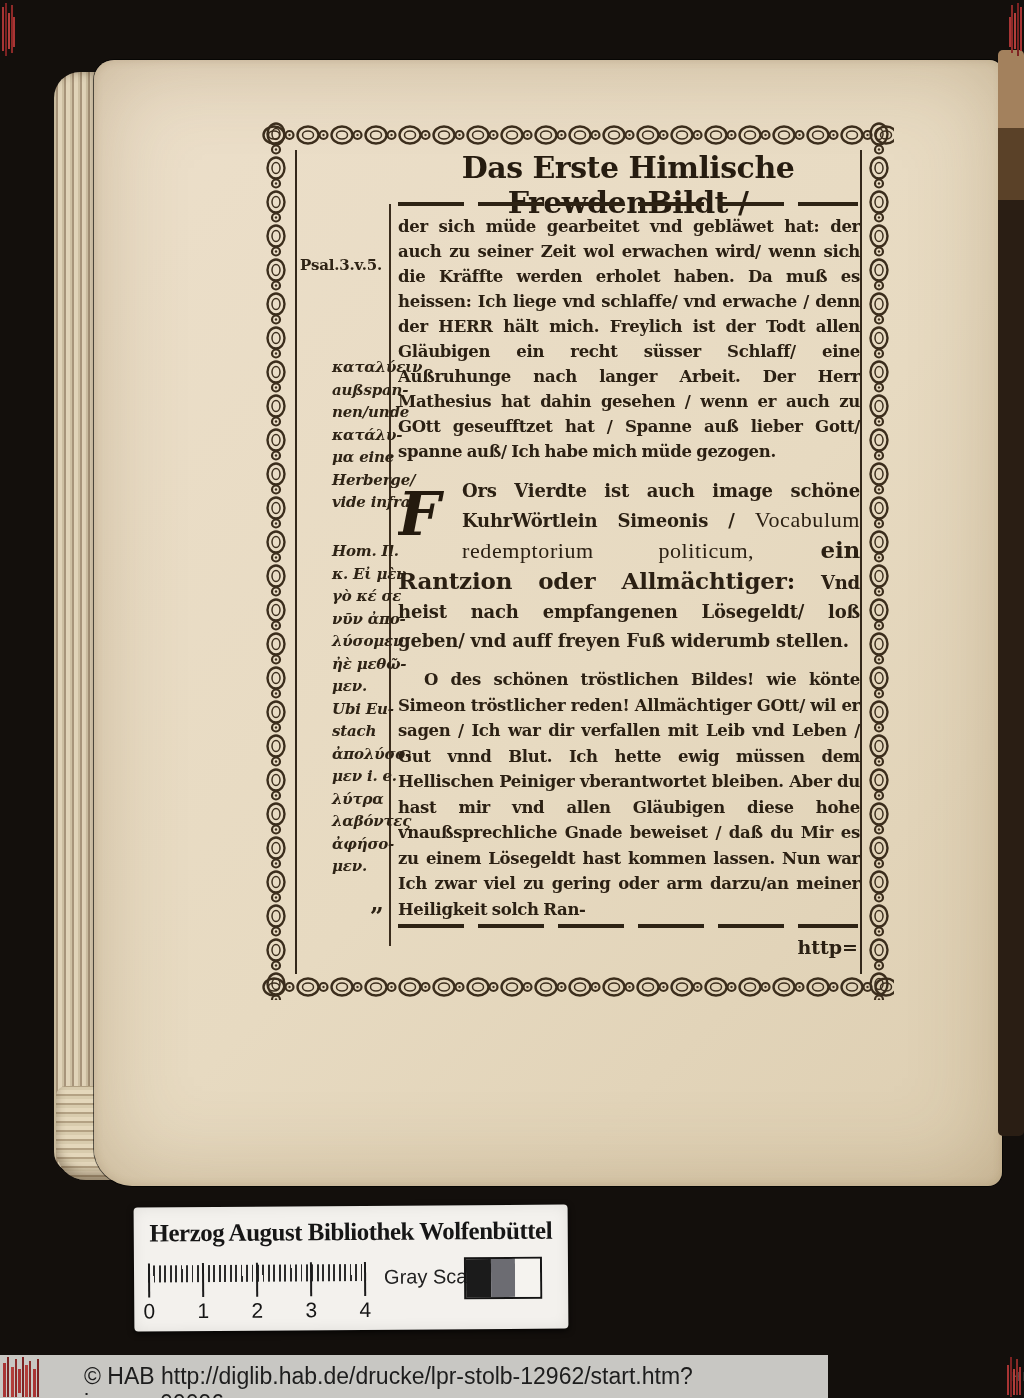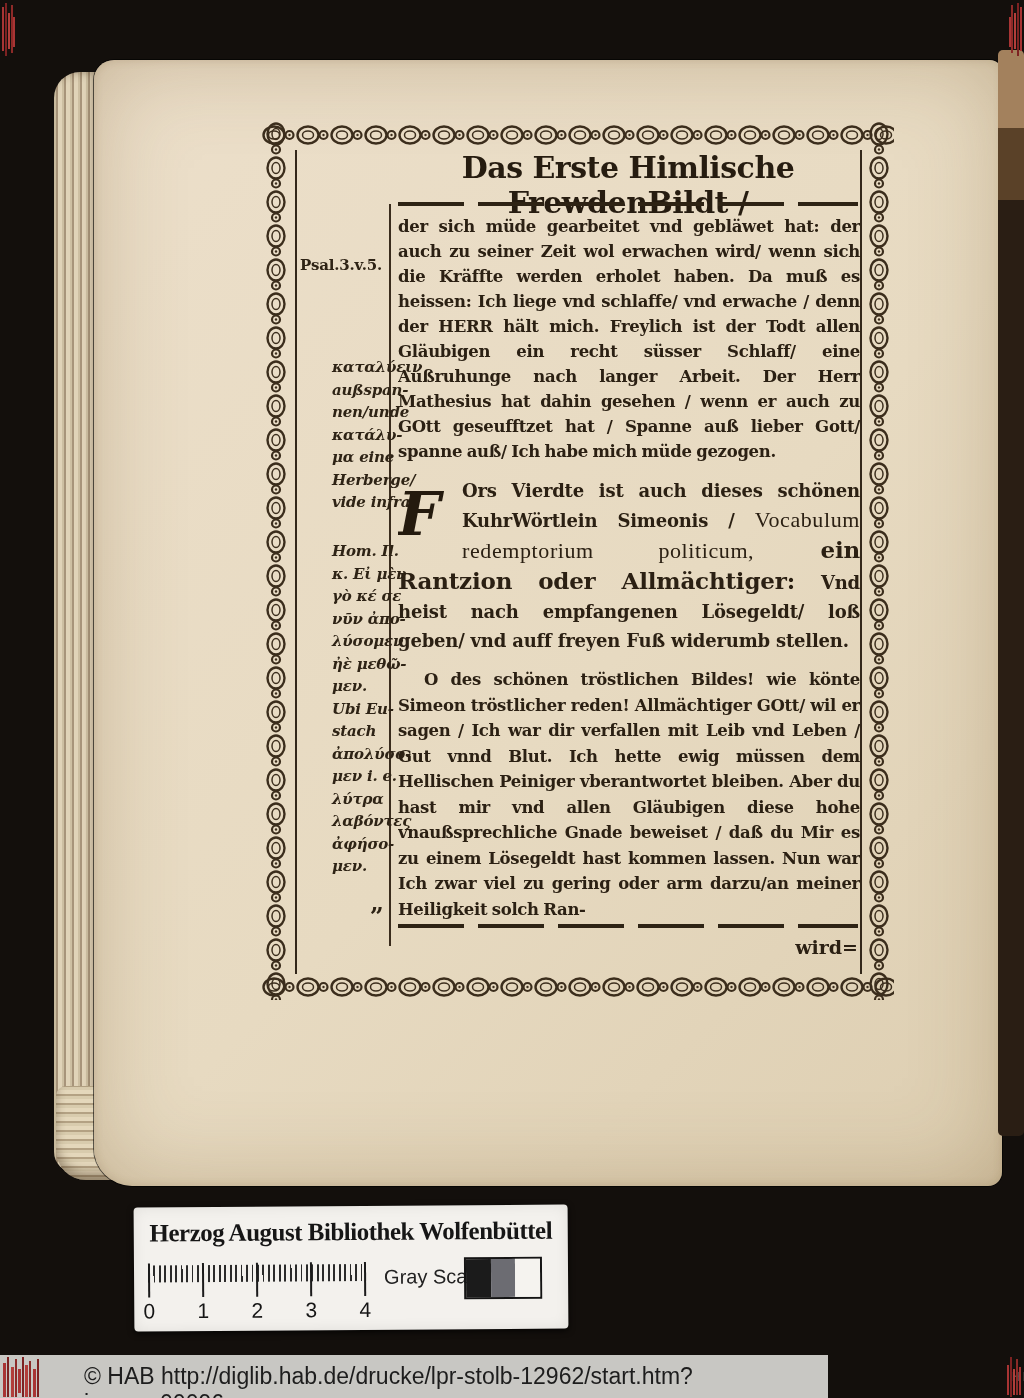--- a/index.html
+++ b/index.html
@@ -155,26 +155,26 @@
 μεν i. e.
 λύτρα
 λαβόντες
 ἀφήσο-
 μεν.</div>
     <div class="quote-mark" style="top:660px">„</div>
   </div>
 
   <div class="abs text-col">
     <p class="para p1">der sich müde gearbeitet vnd gebläwet hat: der auch zu seiner Zeit wol erwachen wird/ wenn sich die Kräffte werden erholet haben. Da muß es heissen: Ich liege vnd schlaffe/ vnd erwache / denn der HERR hält mich. Freylich ist der Todt allen Gläubigen ein recht süsser Schlaff/ eine Außruhunge nach langer Arbeit. Der Herr Mathesius hat dahin gesehen / wenn er auch zu GOtt geseufftzet hat / Spanne auß lieber Gott/ spanne auß/ Ich habe mich müde gezogen.</p>
-    <p class="para p3"><span class="dropcap">F</span><span>Ors Vierdte ist auch dieses schönen KuhrWörtlein Simeonis / </span><span class="latin-seg">Vocabulum redemptorium politicum,</span><span class="big-fraktur"> ein Rantzion oder Allmächtiger: </span><span>Vnd heist nach empfangenen Lösegeldt/ loß geben/ vnd auff freyen Fuß widerumb stellen.</span></p>
+    <p class="para p3"><span class="dropcap">F</span><span>Ors Vierdte ist auch image schöne KuhrWörtlein Simeonis / </span><span class="latin-seg">Vocabulum redemptorium politicum,</span><span class="big-fraktur"> ein Rantzion oder Allmächtiger: </span><span>Vnd heist nach empfangenen Lösegeldt/ loß geben/ vnd auff freyen Fuß widerumb stellen.</span></p>
     <p class="para p4">O des schönen tröstlichen Bildes! wie könte Simeon tröstlicher reden! Allmächtiger GOtt/ wil er sagen / Ich war dir verfallen mit Leib vnd Leben / Gut vnnd Blut. Ich hette ewig müssen dem Hellischen Peiniger vberantwortet bleiben. Aber du hast mir vnd allen Gläubigen diese hohe vnaußsprechliche Gnade beweiset / daß du Mir es zu einem Lösegeldt hast kommen lassen. Nun war Ich zwar viel zu gering oder arm darzu/an meiner Heiligkeit solch Ran-</p>
   </div>
 
   <div class="abs dash-rule" style="left:398px;top:924px;width:460px"></div>
-  <div class="abs catchword">wird=</div>
+  <div class="abs catchword">http=</div>
 
   <div class="abs ruler-card">
     <div class="ruler-title">Herzog August Bibliothek Wolfenbüttel</div>
     <div class="ticks-minor"></div>
     <div class="tick-major" style="left:14px"></div>
     <div class="tick-major" style="left:68px"></div>
     <div class="tick-major" style="left:122px"></div>
     <div class="tick-major" style="left:176px"></div>
     <div class="tick-major" style="left:230px"></div>
     <span class="ruler-num" style="left:4px">0</span>

